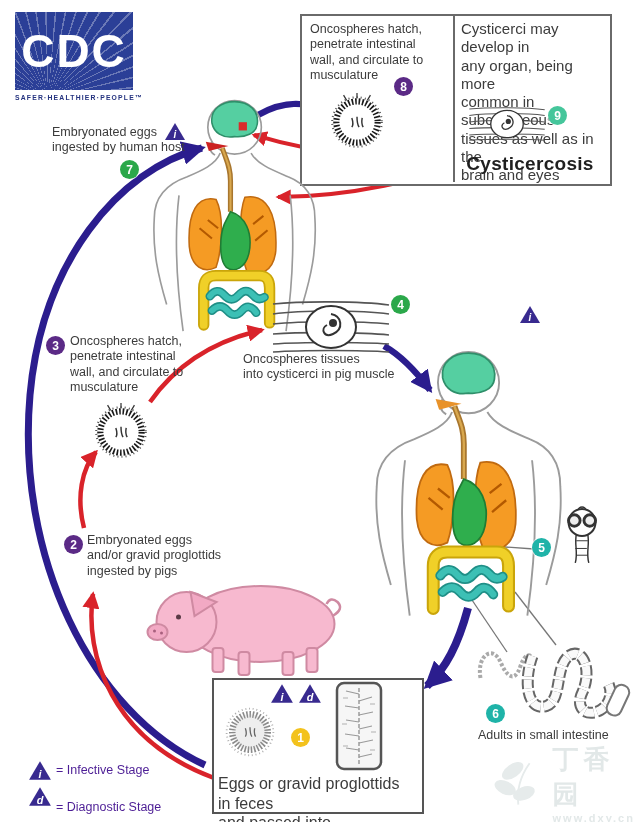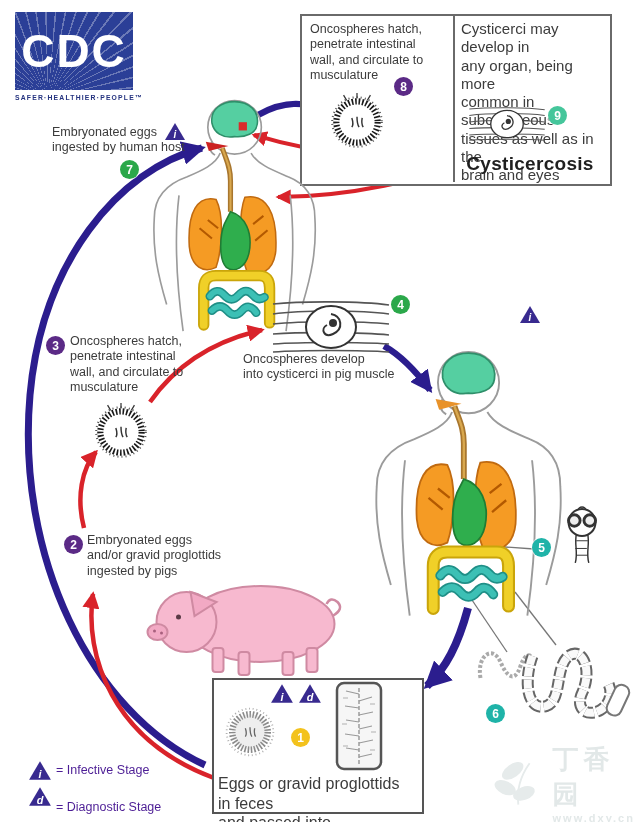--- a/index.html
+++ b/index.html
@@ -164,21 +164,21 @@
         <path d="M2,18 C30,14 90,14 118,18"></path>
       <path d="M2,28 C30,25 90,25 118,28"></path>
         <path d="M2,38 C30,36 90,36 118,39"></path>
       <path d="M2,48 C30,46 90,46 118,48"></path>
         <path d="M2,56 C30,54 90,54 118,56"></path>
     </g>
     <ellipse cx="60" cy="31" rx="25" ry="21" fill="#fff" stroke="#333" stroke-width="2"></ellipse>
     <path d="M60,18 C71,20 73,33 62,38 C53,42 49,33 56,29" stroke="#333" stroke-width="2" fill="none"></path>
     <circle cx="62" cy="27" r="4" fill="#333"></circle>
   </svg>
-  <div class="abs lbl" style="left:243px;top:352px;width:170px;">Oncospheres develop
+  <div class="abs lbl" style="left:243px;top:352px;width:170px;">Oncospheres tissues
 into cysticerci in pig muscle</div>
 
   <div class="step-circle c-green" style="left:391px;top:295px;">4</div>
   <svg class="abs" style="left:519px;top:305px;" width="22" height="19" viewBox="0 0 22 19">
     <polygon points="11,1 21,18 1,18" fill="#382a8f"></polygon>
     <text x="11" y="16" fill="#fff" font-size="10" font-weight="bold" font-style="italic" text-anchor="middle">i</text>
   </svg>
 
   <svg class="abs" style="left:365px;top:346px;" width="200" height="285" viewBox="0 0 170 240">
     <g stroke="#9b9b9b" stroke-width="1.6" fill="none">
@@ -213,20 +213,21 @@
     <path d="M21,38 h12 M20,46 h12 M21,53 h12" stroke="#333" stroke-width="1"></path>
   </svg>
 
   <svg class="abs" style="left:468px;top:626px;" width="165" height="100" viewBox="0 0 160 100">
     <path d="M10,52 C6,30 22,18 30,36 C36,50 44,58 50,40 C54,28 60,26 62,34" stroke="#aaa" stroke-width="4" fill="none" stroke-dasharray="3,2"></path>
     <path d="M62,30 C52,58 58,86 76,80 C92,74 84,42 98,30 C112,20 122,44 112,66 C104,82 116,92 130,84 C140,78 142,66 138,58" stroke="#666" stroke-width="12" fill="none" stroke-dasharray="9,3"></path>
     <path d="M62,30 C52,58 58,86 76,80 C92,74 84,42 98,30 C112,20 122,44 112,66 C104,82 116,92 130,84 C140,78 142,66 138,58" stroke="#fafafa" stroke-width="8" fill="none" stroke-dasharray="9,3"></path>
     <rect x="140" y="58" width="15" height="32" rx="7" fill="#fff" stroke="#777" stroke-width="2" transform="rotate(25 147 74)"></rect>
   </svg>
   <div class="step-circle c-teal" style="left:486px;top:704px;">6</div>
+  <div class="abs lbl" style="left:478px;top:728px;width:160px;">Adults in small intestine</div>
 
   <div class="step-circle c-purple" style="left:64px;top:535px;">2</div>
   <div class="abs lbl" style="left:87px;top:533px;width:160px;">Embryonated eggs
 and/or gravid proglottids
 ingested by pigs</div>
   <svg class="abs" style="left:138px;top:572px;" width="205" height="105" viewBox="0 0 200 105">
     <ellipse cx="120" cy="52" rx="74" ry="38" fill="#f7b9cf" stroke="#cf8aa2" stroke-width="2"></ellipse>
     <rect x="72" y="76" width="11" height="24" rx="3" fill="#f7b9cf" stroke="#cf8aa2" stroke-width="2"></rect>
     <rect x="98" y="80" width="11" height="23" rx="3" fill="#f7b9cf" stroke="#cf8aa2" stroke-width="2"></rect>
     <rect x="142" y="80" width="11" height="23" rx="3" fill="#f7b9cf" stroke="#cf8aa2" stroke-width="2"></rect>

